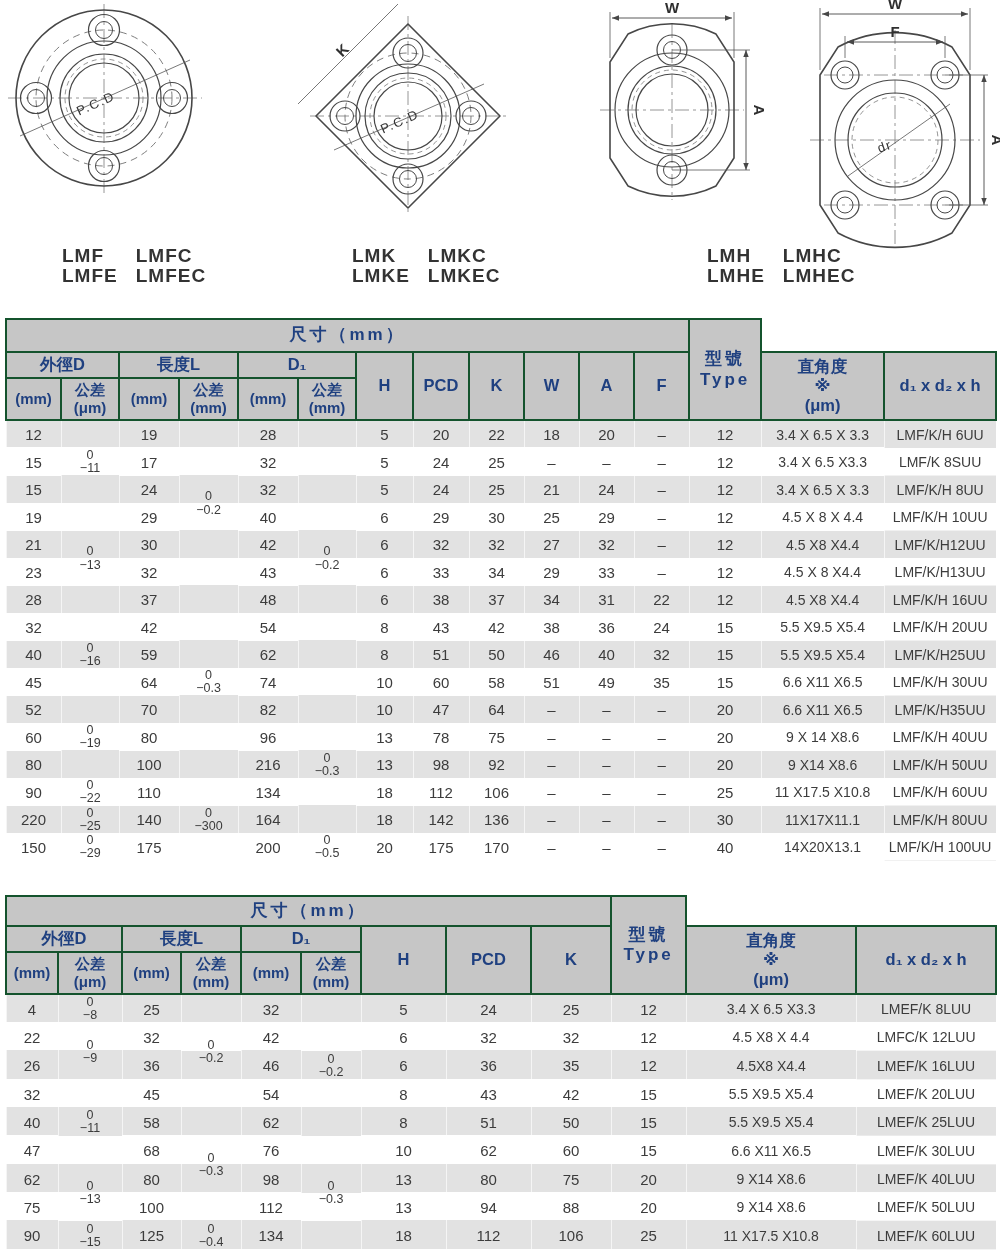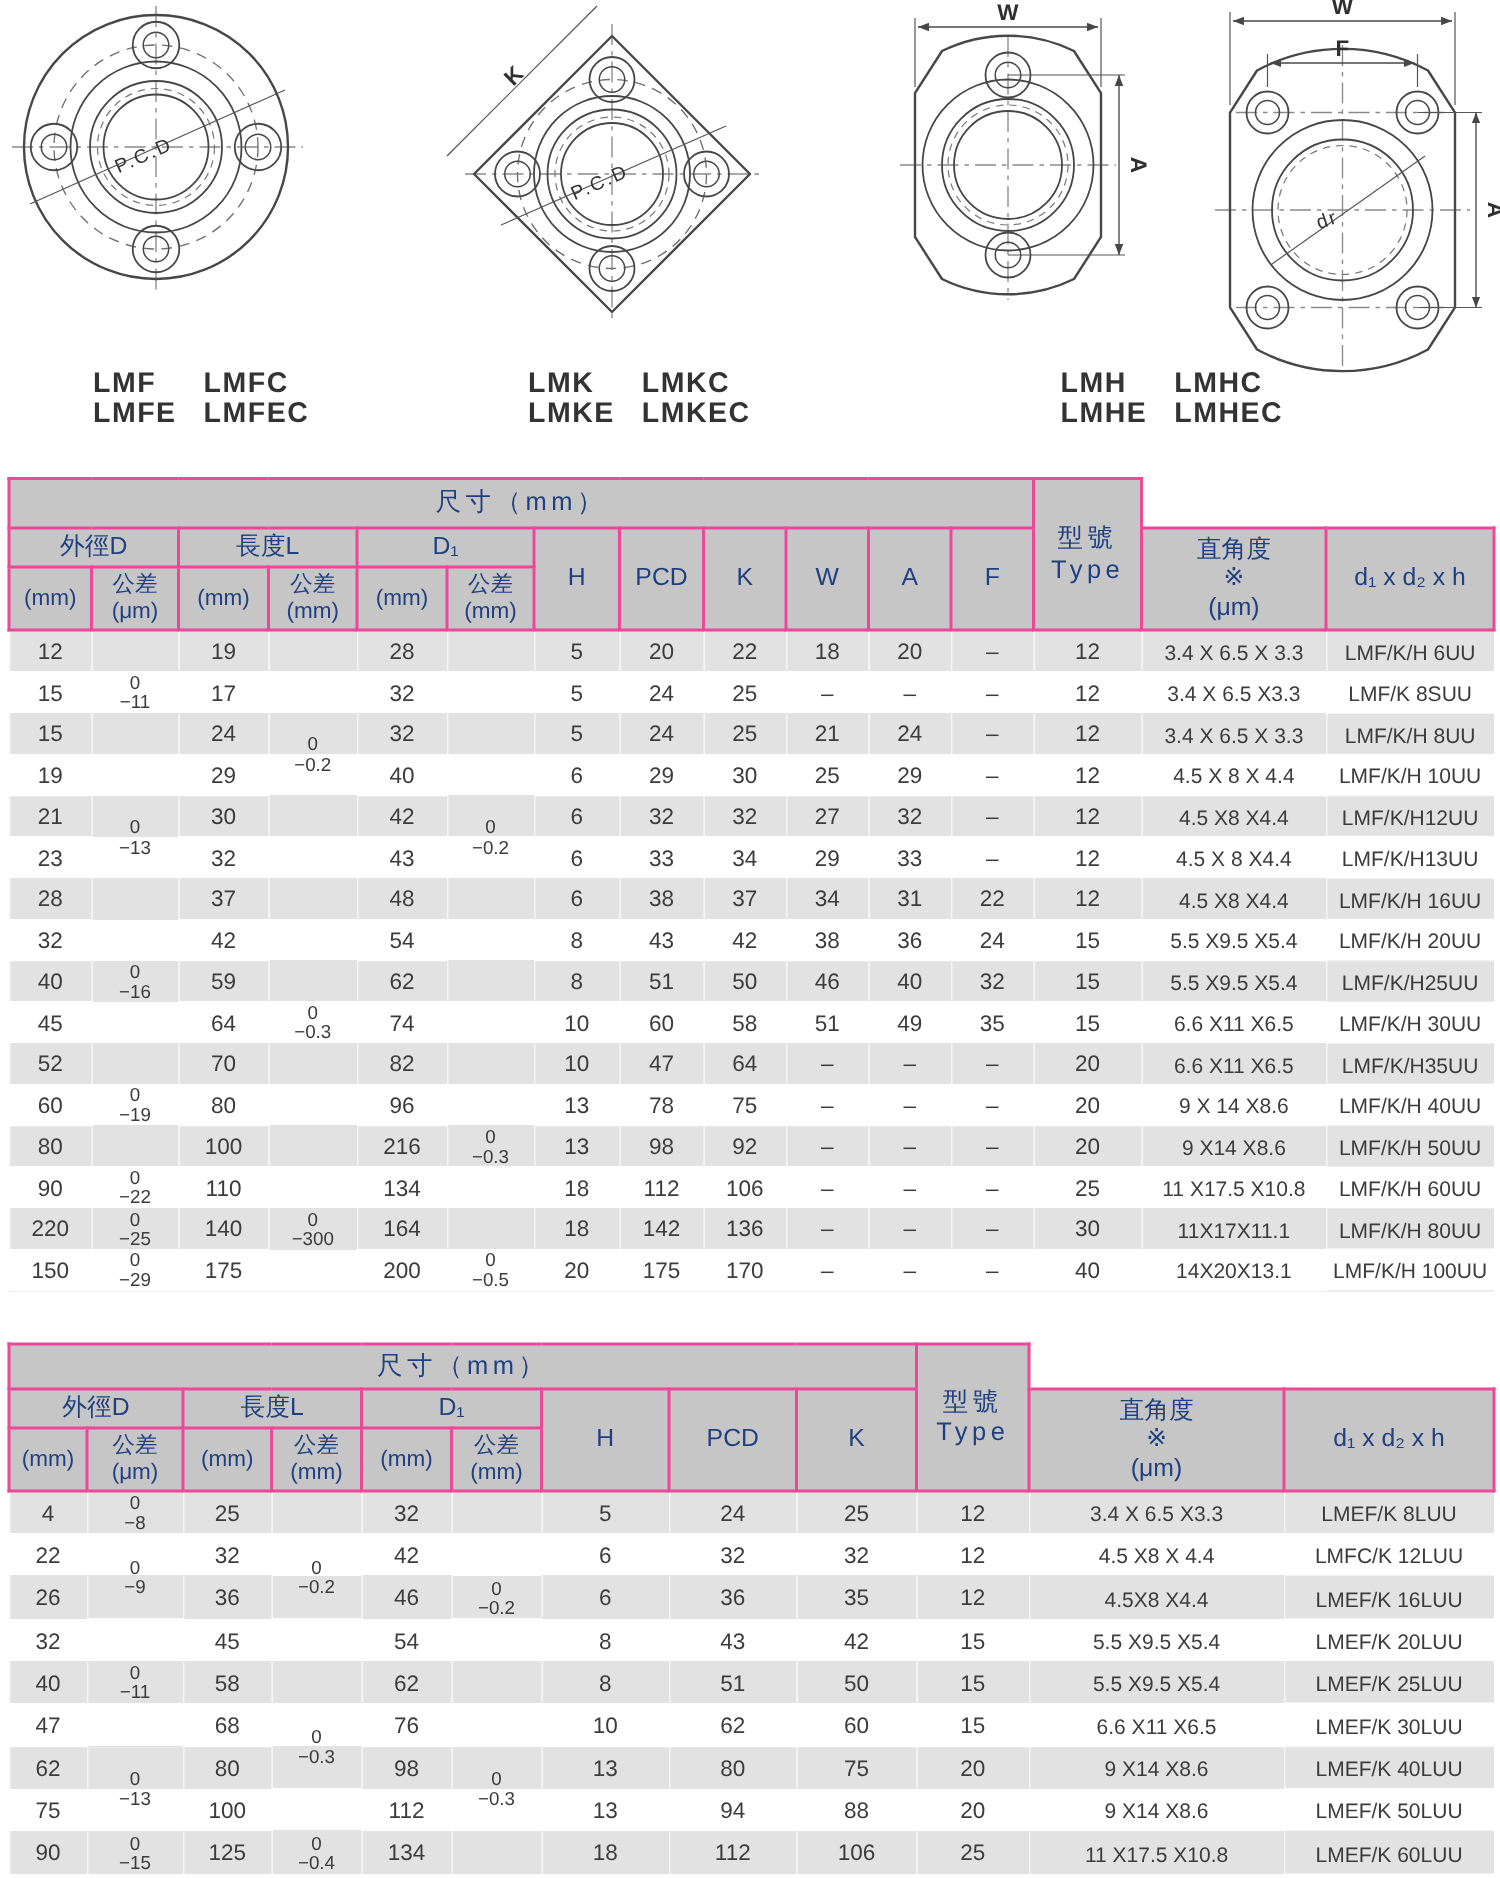--- a/index.html
+++ b/index.html
@@ -27,22 +27,22 @@
     grid-template-columns:auto auto;column-gap:18px;
     font-size:19px;font-weight:700;letter-spacing:1px;color:#333;
     line-height:20px;
   }
   
   table.spec{position:absolute;left:5px;width:990px;border-collapse:collapse;table-layout:fixed;}
   .t1{top:318px}
   .t2{top:895px}
   th{
     background:var(--hbg,#c6c6c6);color:var(--htx,#1f4080);
-    font-weight:normal;text-align:center;vertical-align:middle;
-    border:2px solid #ec4899;white-space:pre-line;line-height:1.18;padding:0;
+    font-weight:bold;text-align:center;vertical-align:middle;
+    border:2px solid #14532d;white-space:pre-line;line-height:1.18;padding:0;
   }
   tr.h0{height:33px}
   tr.h1{height:26px}
   tr.h2{height:42px}
   .t2 tr.h0{height:30px}
   tr.h0 th{font-size:17px;letter-spacing:3px}
   tr.h1 th{font-size:16.5px}
   tr.h2 th{font-size:15px}
   td{
     text-align:center;vertical-align:middle;padding:0;

